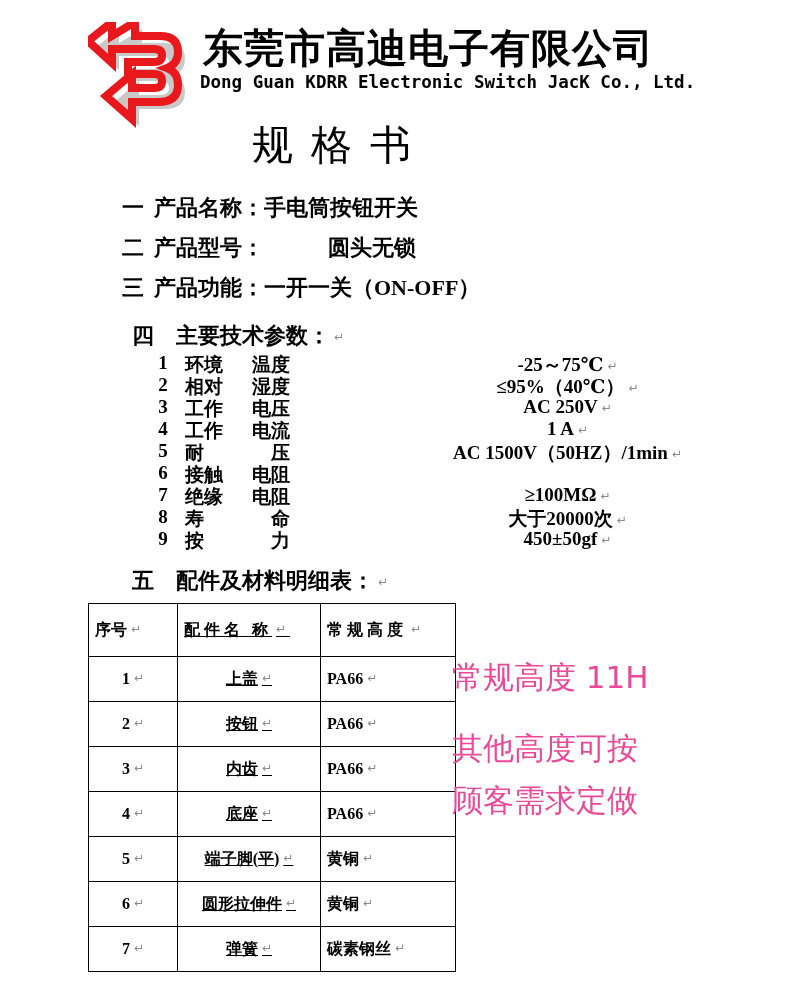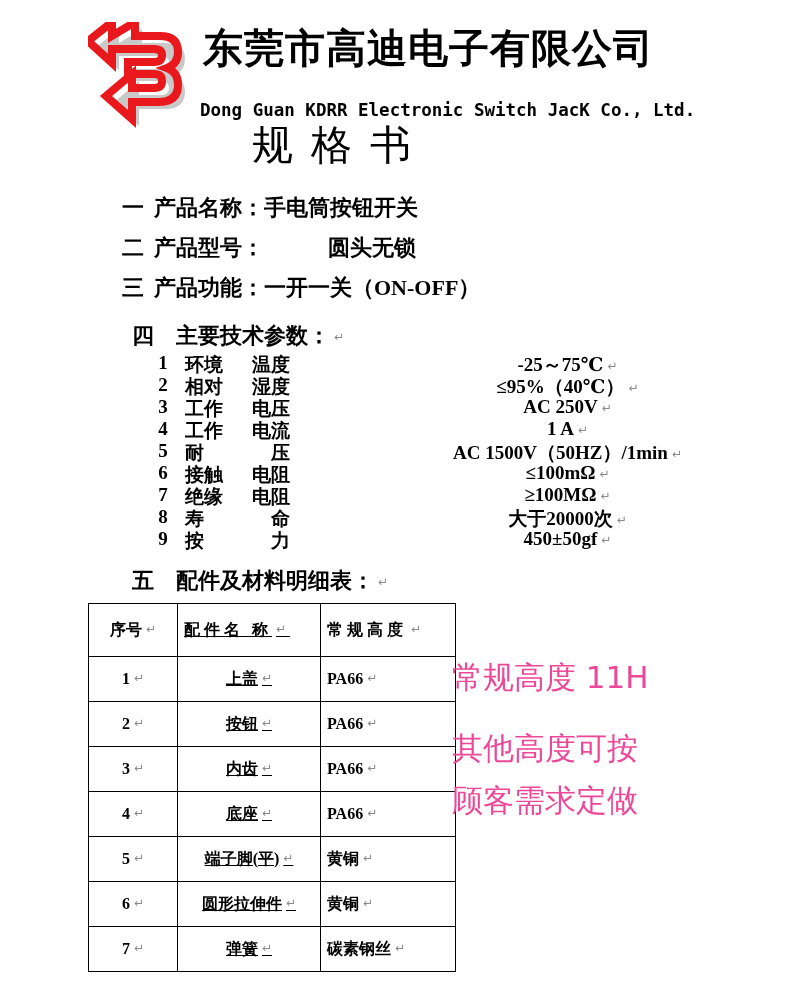--- a/index.html
+++ b/index.html
@@ -36,21 +36,21 @@
     font-family: "DejaVu Sans", "Liberation Sans", sans-serif;
     font-size: 40px;
     font-weight: 700;
     letter-spacing: 1px;
     line-height: 1;
     white-space: nowrap;
   }
   .company-en {
     position: absolute;
     left: 200px;
-    top: 100px;
+    top: 72px;
     font-family: "DejaVu Sans Mono", "Liberation Mono", monospace;
     font-size: 17.5px;
     font-weight: 700;
     letter-spacing: 0px;
     white-space: nowrap;
   }
 
   .doc-title {
     position: absolute;
     left: 252px;
@@ -152,21 +152,21 @@
   }
   #mat-table th {
     height: 52px;
   }
   #mat-table td {
     height: 44px;
   }
   .col-no   { width: 76px; text-align: center; }
   .col-part { width: 130px; text-align: center; text-decoration: underline; }
   .col-mat  { width: 122px; text-align: left; }
-  th.col-no   { text-align: center; padding-left: 12px; }
+  th.col-no   { text-align: left; padding-left: 12px; }
   th.col-part { letter-spacing: 4px; text-align: left; padding-left: 8px;}
   th.col-mat  { letter-spacing: 4px; }
 
   
   .note {
     position: absolute;
     font-family: "DejaVu Sans", "Liberation Sans", sans-serif;
     font-size: 31px;
     font-weight: 400;
     white-space: nowrap;
@@ -259,21 +259,20 @@
         </span>
       <span class="p-val"><span>AC  1500V（50HZ）/1min</span><span class="pilcrow">↵</span></span>
     </div>
 
     <div class="prow">
       <span class="p-idx">6</span>
       <span class="p-name">
           <span>接触</span>
           <span>电阻</span>
         </span>
-      <span class="p-val"><span>≤100mΩ</span><span class="pilcrow">↵</span></span>
     </div>
 
     <div class="prow">
       <span class="p-idx">7</span>
       <span class="p-name">
           <span>绝缘</span>
           <span>电阻</span>
         </span>
       <span class="p-val"><span>≥100MΩ</span><span class="pilcrow">↵</span></span>
     </div>

